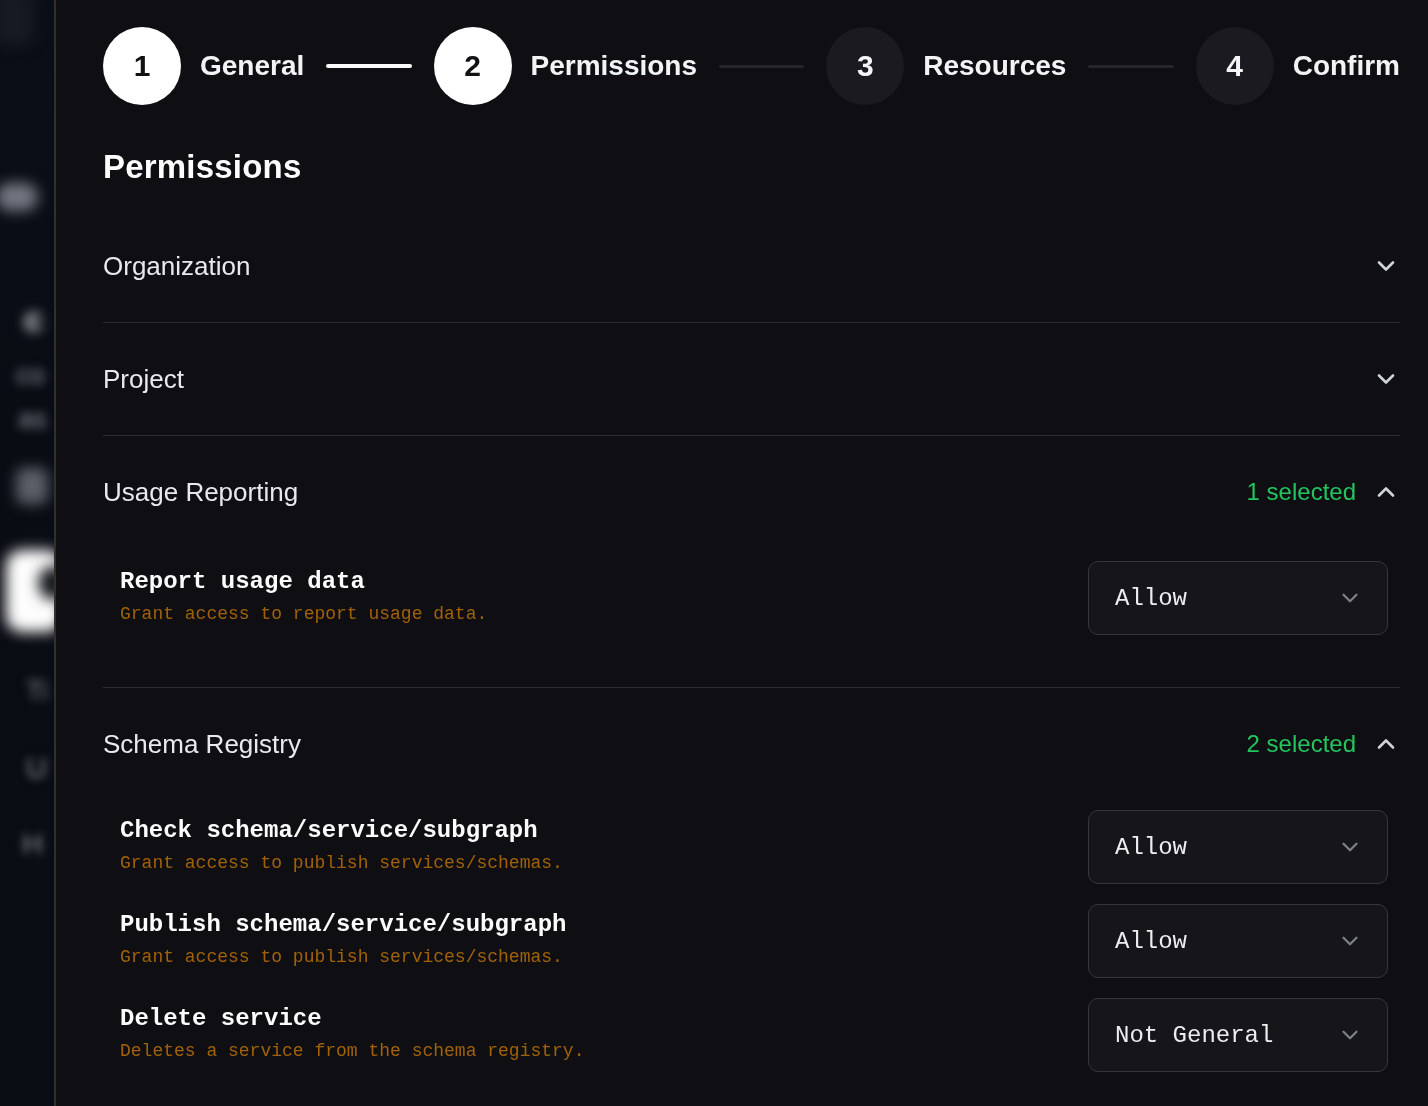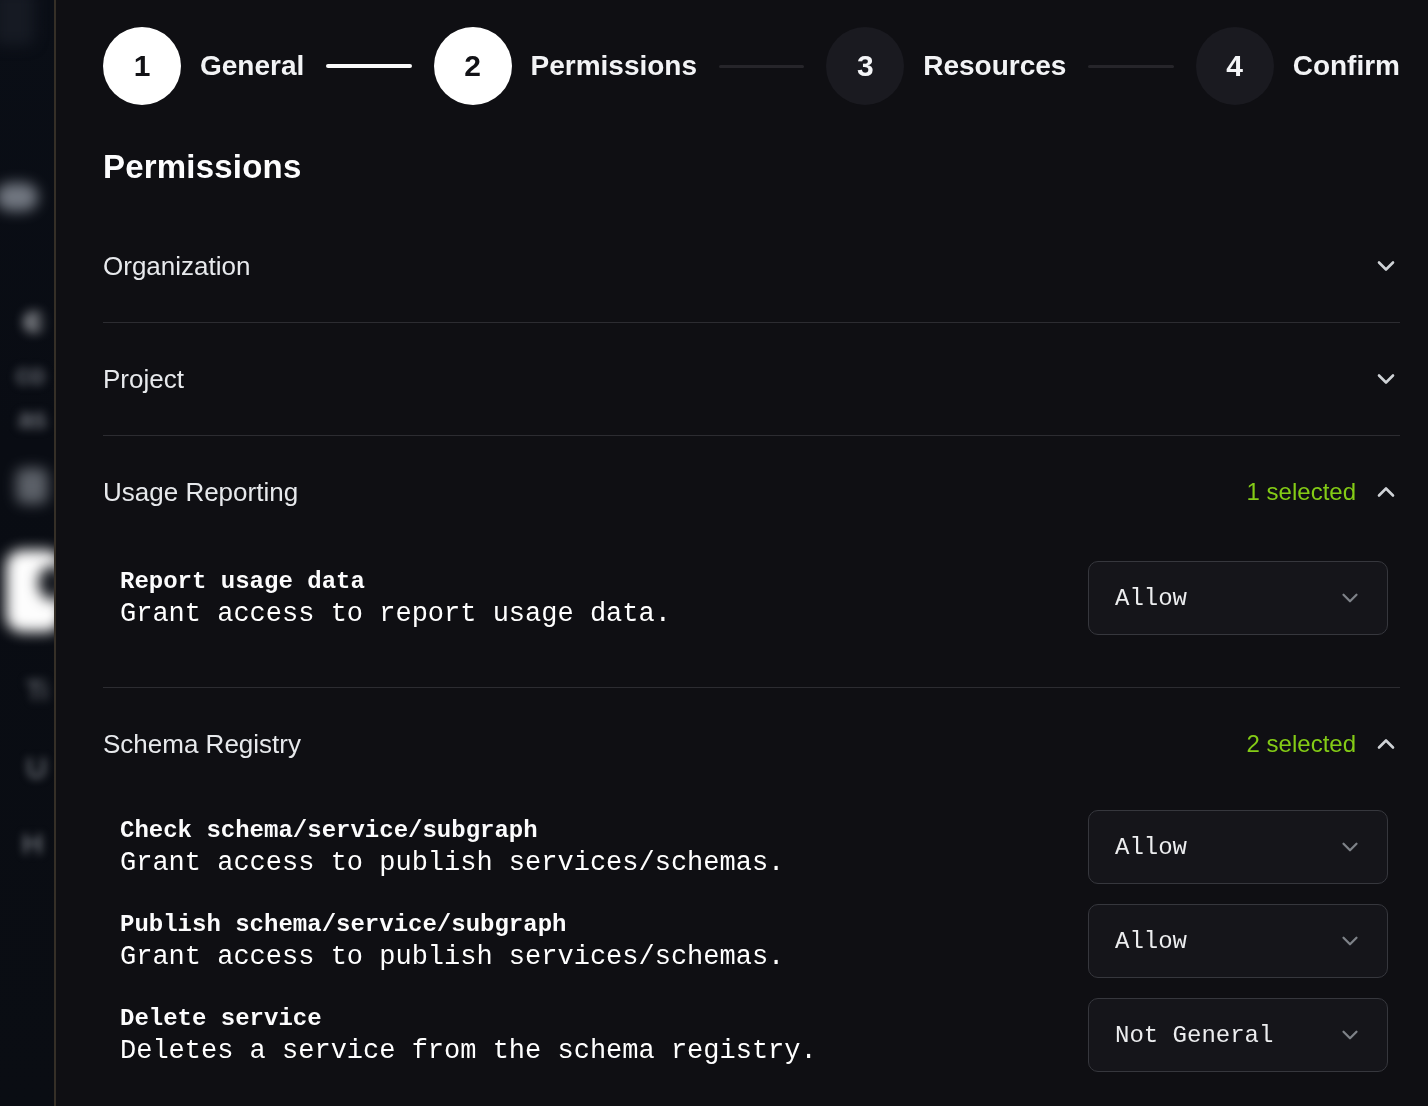--- a/index.html
+++ b/index.html
@@ -45,31 +45,31 @@
 
   
   .sections { margin-top:24px; }
   .section { border-bottom:1px solid #2c2c31; }
   .section:last-child { border-bottom:none; }
   .section-head { display:flex; align-items:center; justify-content:space-between; }
   .section.collapsed .section-head { height:112px; }
   .section.expanded  .section-head { padding-top:37px; height:75px; }
   .section-title { font-size:26px; font-weight:400; color:#e7e9ec; }
   .head-right { display:flex; align-items:center; gap:16px; }
-  .selected-count { font-size:24px; font-weight:500; color:#84cc16; }
+  .selected-count { font-size:24px; font-weight:500; color:#22c55e; }
   .chev { width:28px; height:28px; display:block; }
   .chev polyline { fill:none; stroke:#cfd2d6; stroke-width:2.6; stroke-linecap:round; stroke-linejoin:round; }
 
   .rows { margin-top:50px; padding-bottom:52px; display:flex; flex-direction:column; gap:20px; }
   .rows.sr { margin-top:47px; padding-bottom:28px; }
   .perm-row { display:flex; align-items:center; justify-content:space-between;
               margin:0 12px 0 17px; min-height:74px;font-family:Liberation Mono, monospace; }
   .perm-text { display:flex; flex-direction:column; }
   .perm-title { font-size:24px; font-weight:700; color:#fcfcfd; line-height:32px; }
-  .perm-desc  { font-size:27px; font-weight:400; color:#ffffff; line-height:33px; }
+  .perm-desc  { font-size:18px; font-weight:400; color:#a16207; line-height:33px; }
   .dropdown { width:300px; height:74px; flex:0 0 auto; background:#15151a;
               border:1px solid #36373d; border-radius:10px;
               display:flex; align-items:center; justify-content:space-between;
               padding:0 24px 0 26px; cursor:pointer; }
   .dropdown-value { font-size:24px; color:#eceDEF; color:#ecedef; }
   .dropdown .chev { width:26px; height:26px; }
   .dropdown .chev polyline { stroke:#7e8288; stroke-width:2.4; }
 </style>
 </head>
 <body>

